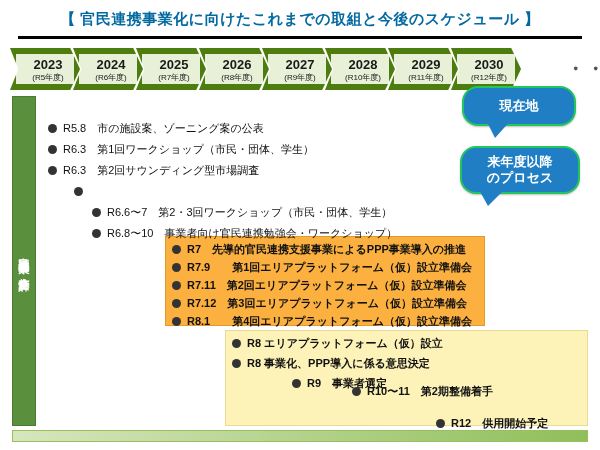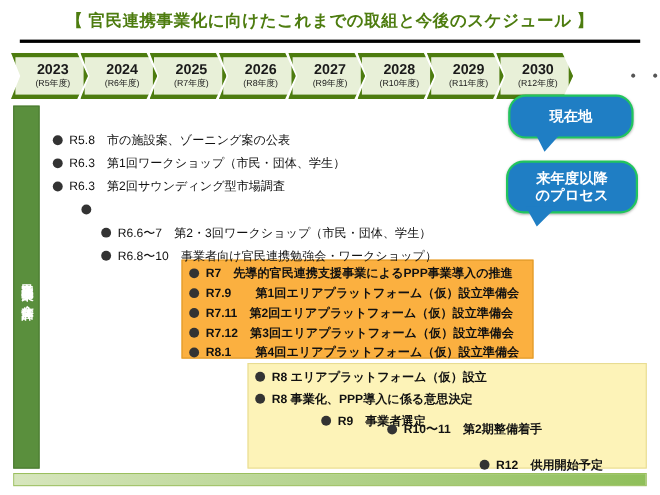--- a/index.html
+++ b/index.html
@@ -20,21 +20,21 @@
     position: absolute;
     left: 0;
     top: 10px;
     width: 600px;
     text-align: center;
   }
   .title {
     display: inline-block;
     font-size: 15px;
     font-weight: bold;
-    color: #4d7c0f;
+    color: #0369a1;
     letter-spacing: 0.5px;
   }
   .title-rule {
     position: absolute;
     left: 18px;
     top: 36px;
     width: 564px;
     height: 3px;
     background: #000000;
   }
@@ -46,21 +46,21 @@
     top: 48px;
     width: 580px;
     height: 42px;
   }
   .year {
     position: absolute;
     top: 0;
     width: 70px;
     height: 42px;
     background: #e8f0d8;
-    border: 4px solid #4d7c0f;
+    border: 6px solid #4d7c0f;
     box-sizing: border-box;
     clip-path: polygon(0 0, 86% 0, 100% 50%, 86% 100%, 0 100%, 12% 50%);
     text-align: center;
     padding-left: 6px;
     box-sizing: border-box;
   }
   .year .y-num {
     display: block;
     font-size: 13px;
     font-weight: bold;

